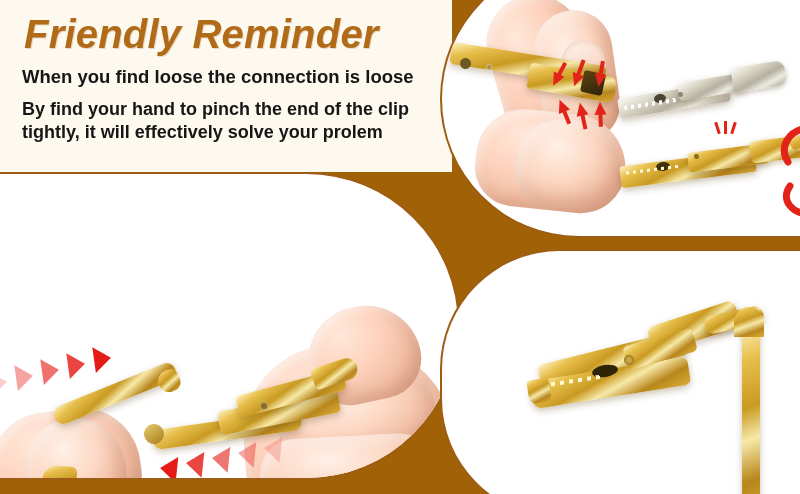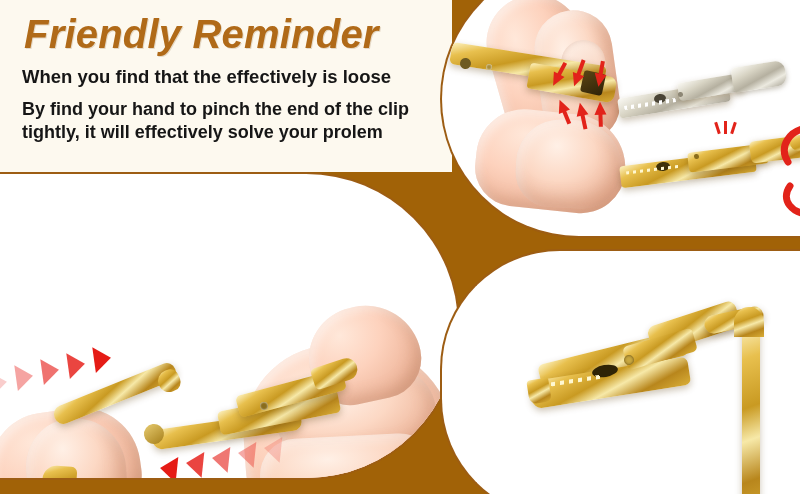--- a/index.html
+++ b/index.html
@@ -80,21 +80,21 @@
   .arr-up{border-left:6px solid transparent;border-right:6px solid transparent;border-bottom:13px solid #e2231a;}
   .arr-stem{position:absolute;width:4px;background:#e2231a;}
 </style>
 </head>
 <body>
 
 <div id="stage">
 
   <div class="text-zone">
     <div class="title">Friendly Reminder</div>
-    <div class="line1">When you find that the effectively is loose</div>
+    <div class="line1">When you find loose the connection is loose</div>
     <div class="para">By find your hand to pinch the end of the clip tightly, it will effectively solve your prolem</div>
   </div>
 
   <div class="panel" id="panel-tr">
 
     <div class="skin" style="position:absolute;left:52px;top:32px;width:96px;height:150px;border-radius:48px 48px 44px 44px;transform:rotate(-16deg);"></div>
     <div class="skin2" style="position:absolute;left:96px;top:48px;width:78px;height:132px;border-radius:40px 40px 38px 38px;transform:rotate(-8deg);"></div>
 
     <div style="position:absolute;left:120px;top:78px;width:44px;height:58px;border-radius:22px 22px 20px 20px;transform:rotate(-6deg);background:linear-gradient(150deg,#fff4ec,#f9d9c7 60%,#eec2ab);box-shadow:inset 0 0 6px rgba(190,130,100,.35);"></div>
 

